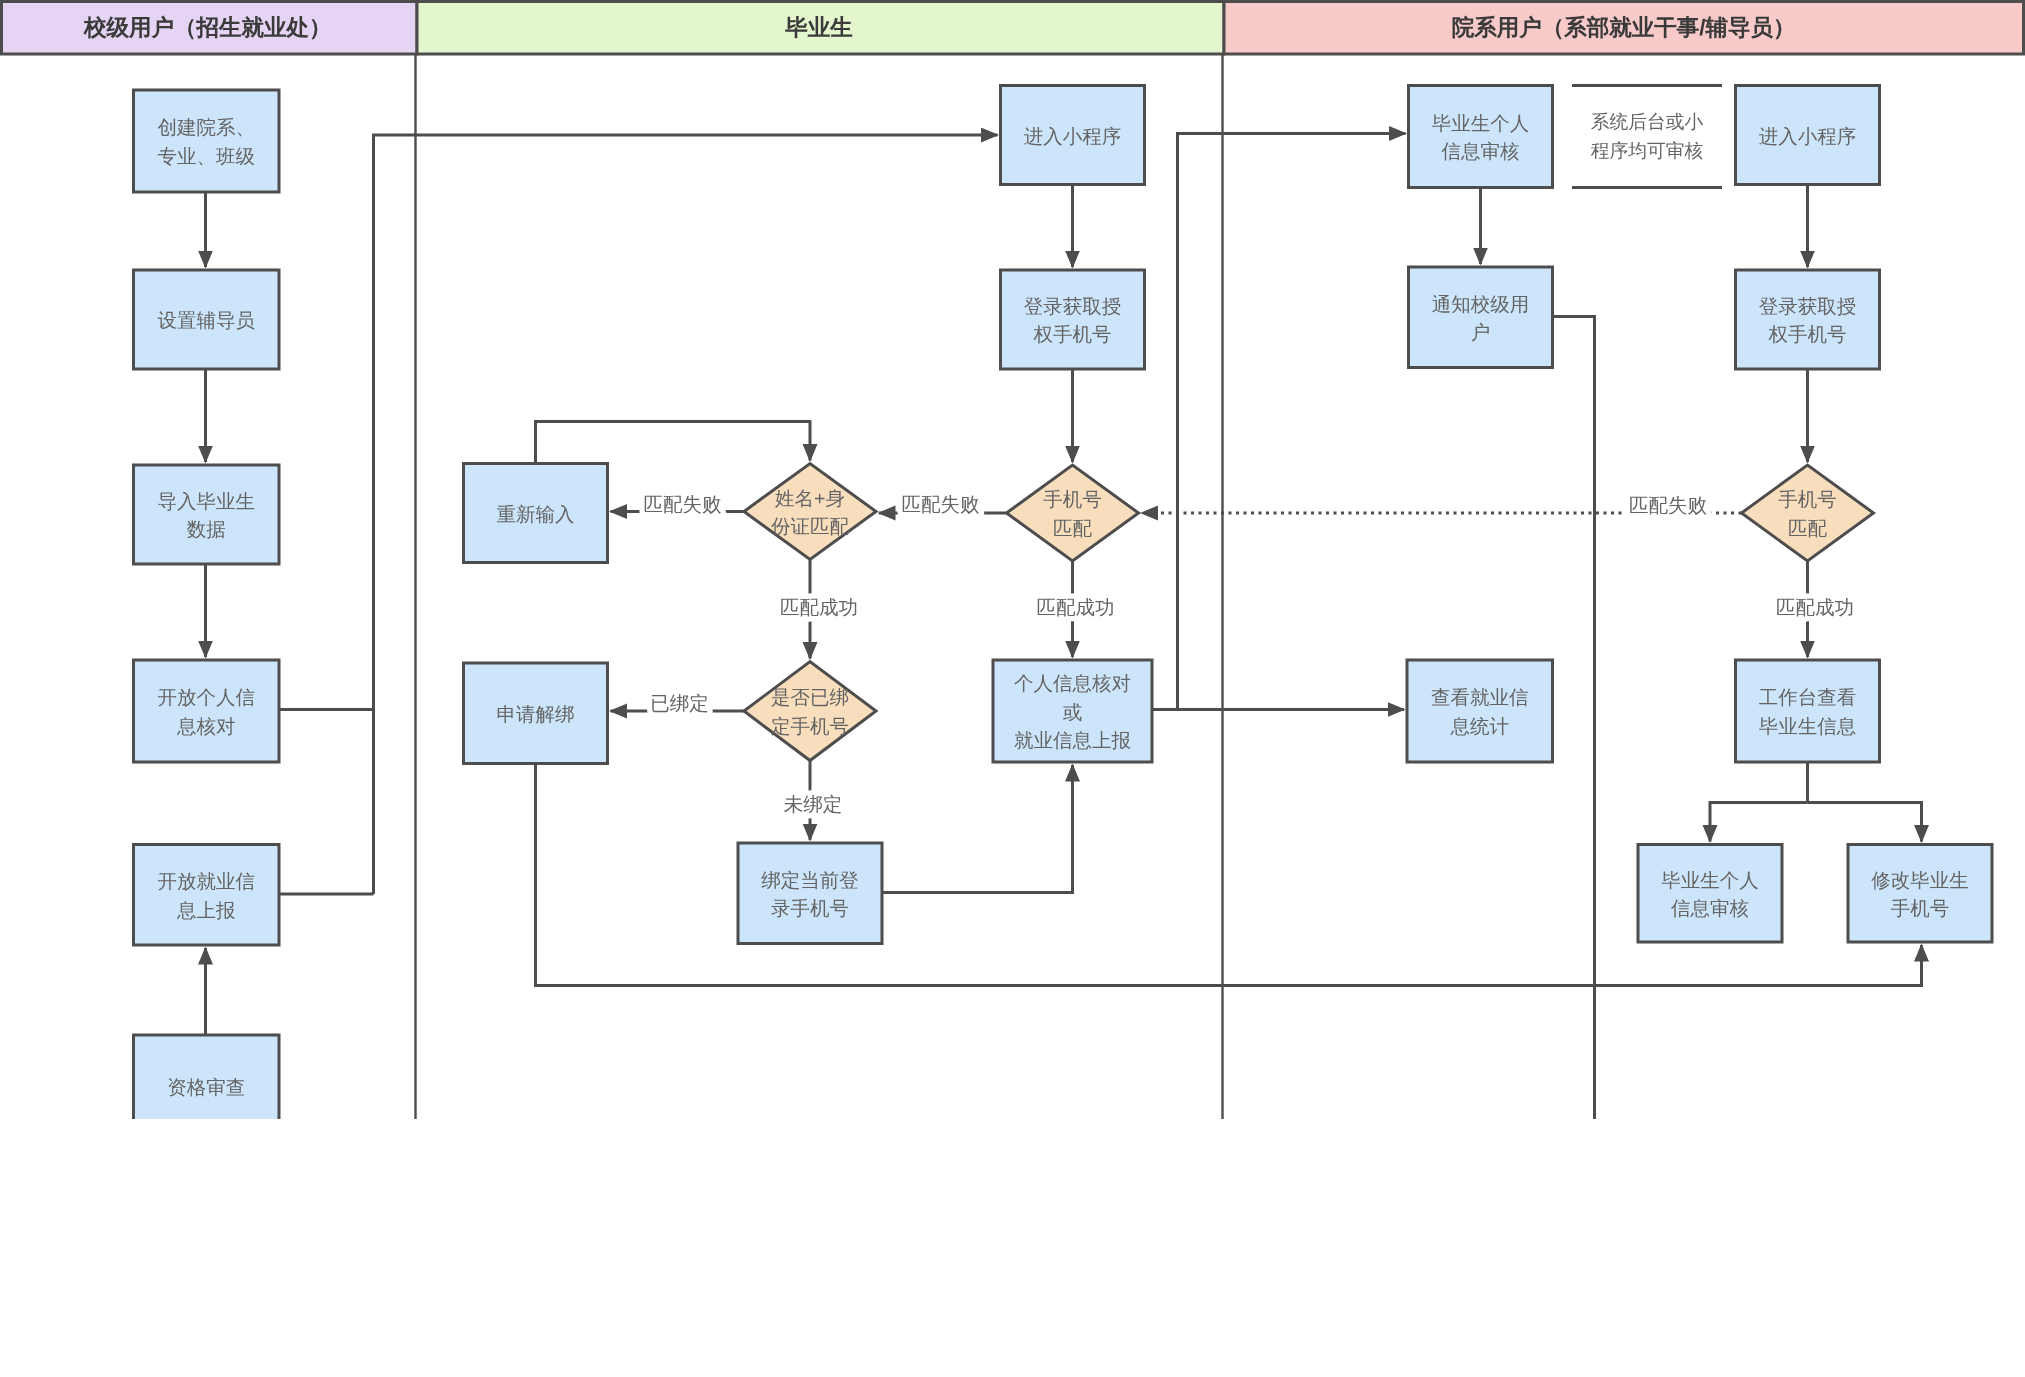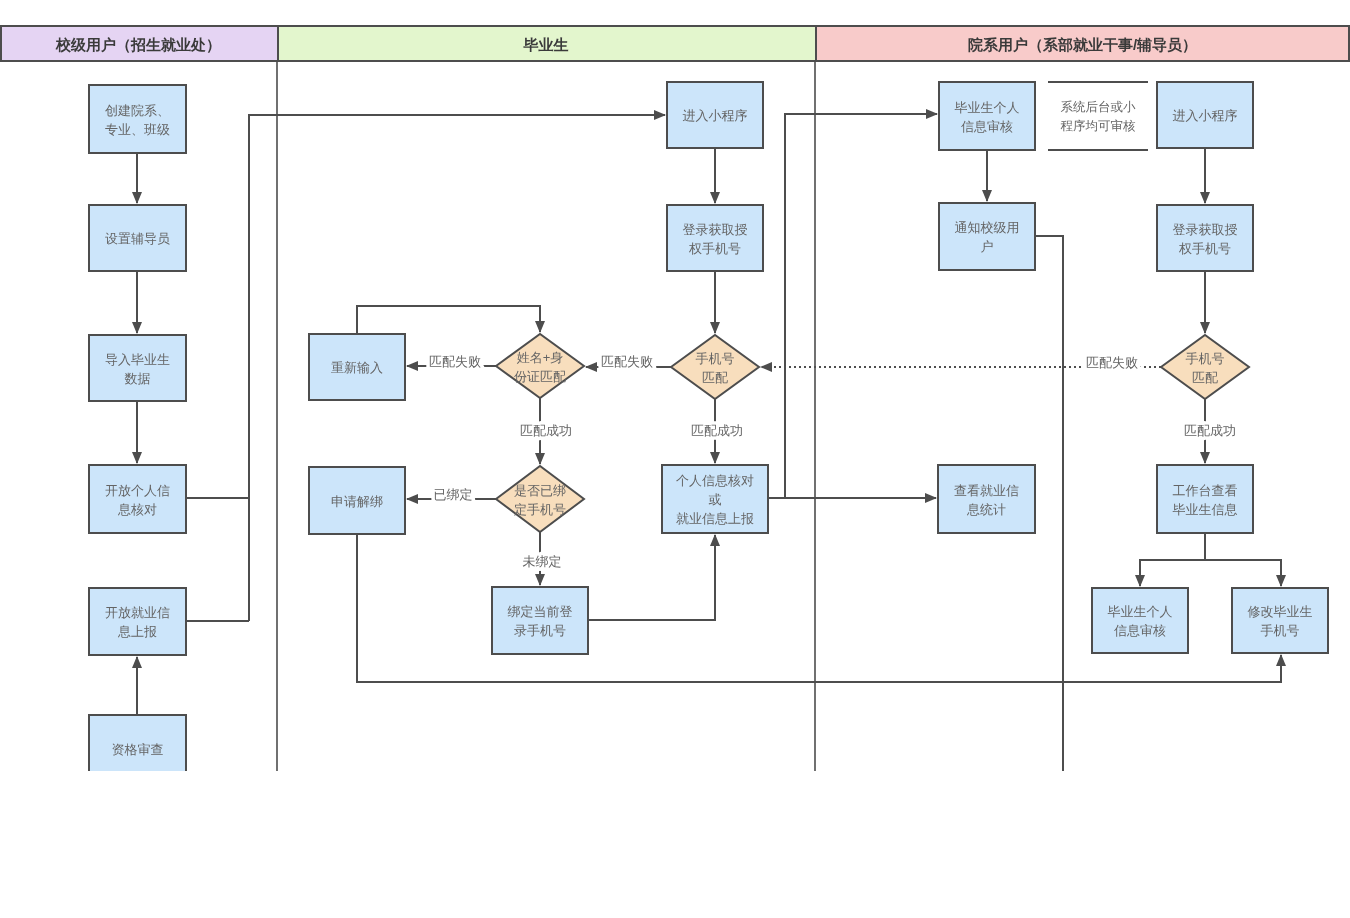--- a/index.html
+++ b/index.html
@@ -1,17 +1,17 @@
 <!DOCTYPE html>
 <html><head>
 <meta charset="utf-8">
 <style>
   html,body{margin:0;padding:0;background:#fff;}
   .canvas{position:relative;width:1350px;height:746px;background:#fff;overflow:hidden;
-          font-family:"Liberation Sans",sans-serif;margin-top:25px;}
+          font-family:"Liberation Sans",sans-serif;}
   svg{display:block;}
   .lane-label{font-family:"Liberation Sans",sans-serif;font-size:15px;font-weight:bold;
               fill:#3a3a3a;text-anchor:middle;dominant-baseline:central;}
   .node-label{font-family:"Liberation Sans",sans-serif;font-size:13px;fill:#646464;
               text-anchor:middle;dominant-baseline:central;}
   .note-label{font-size:12.5px;}
   .edge-label{font-family:"Liberation Sans",sans-serif;font-size:13px;fill:#646464;
               text-anchor:middle;dominant-baseline:central;
               paint-order:stroke;stroke:#ffffff;stroke-width:7px;stroke-linejoin:round;}
 </style>

